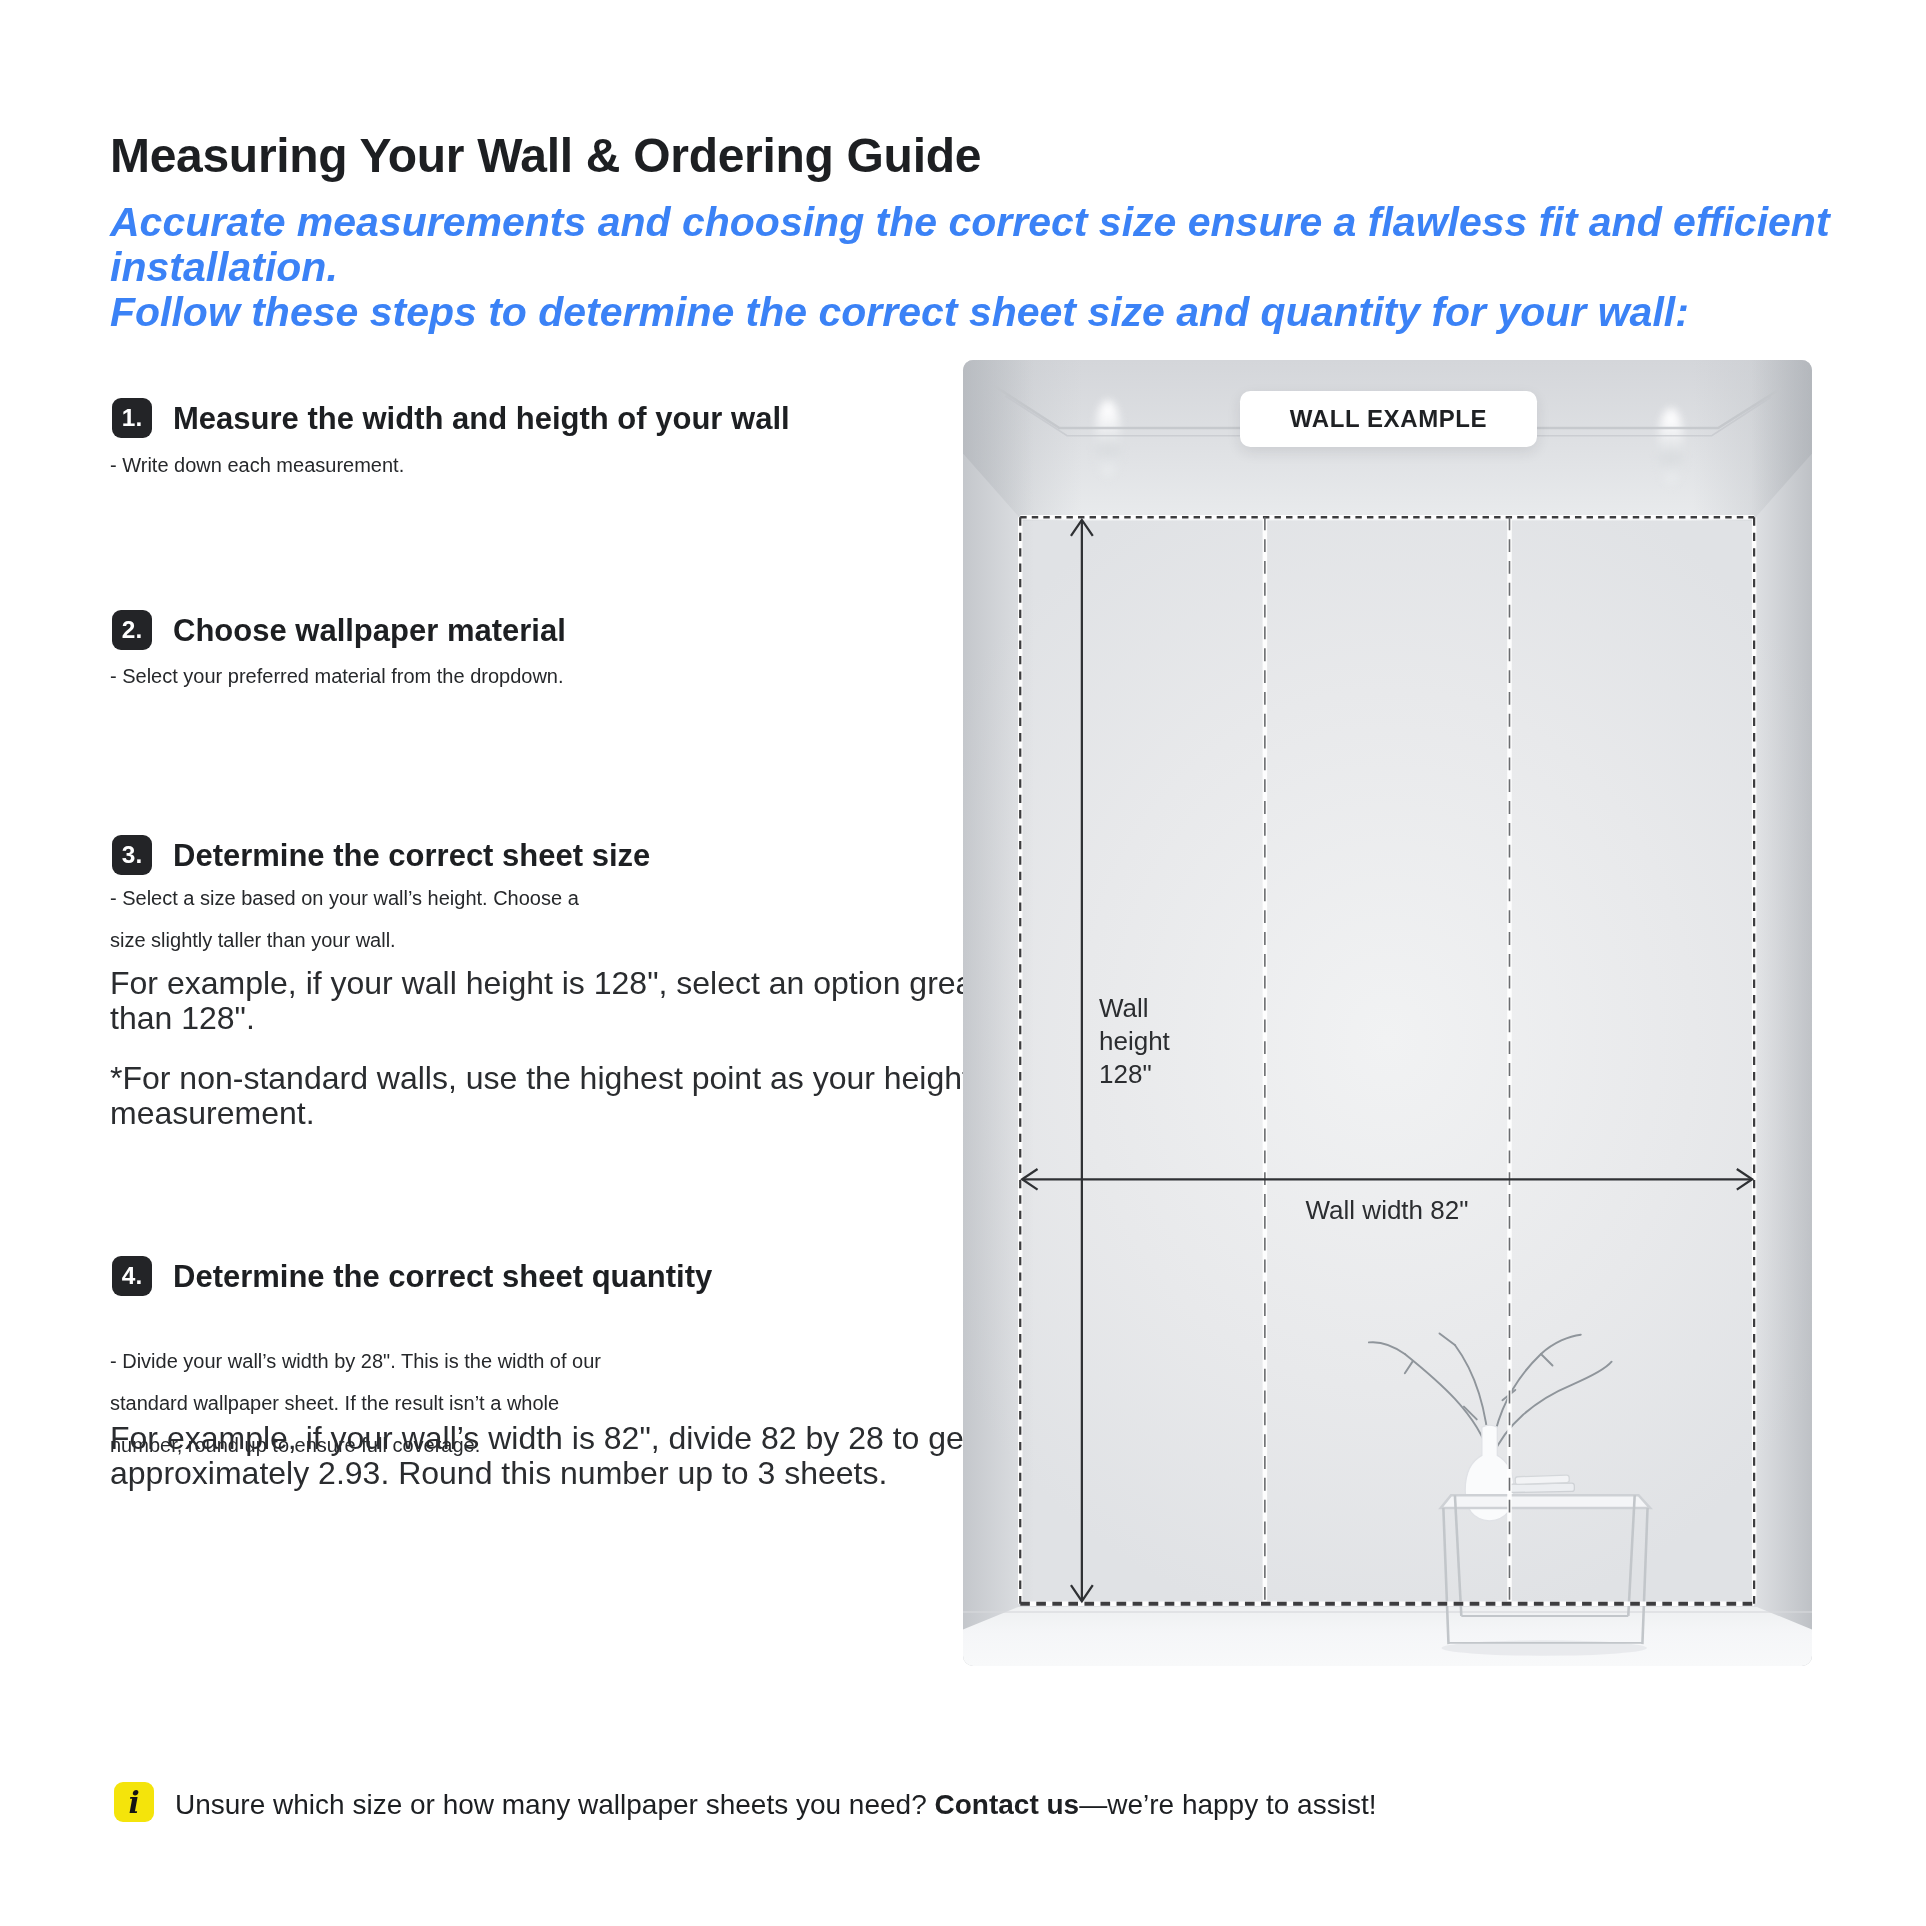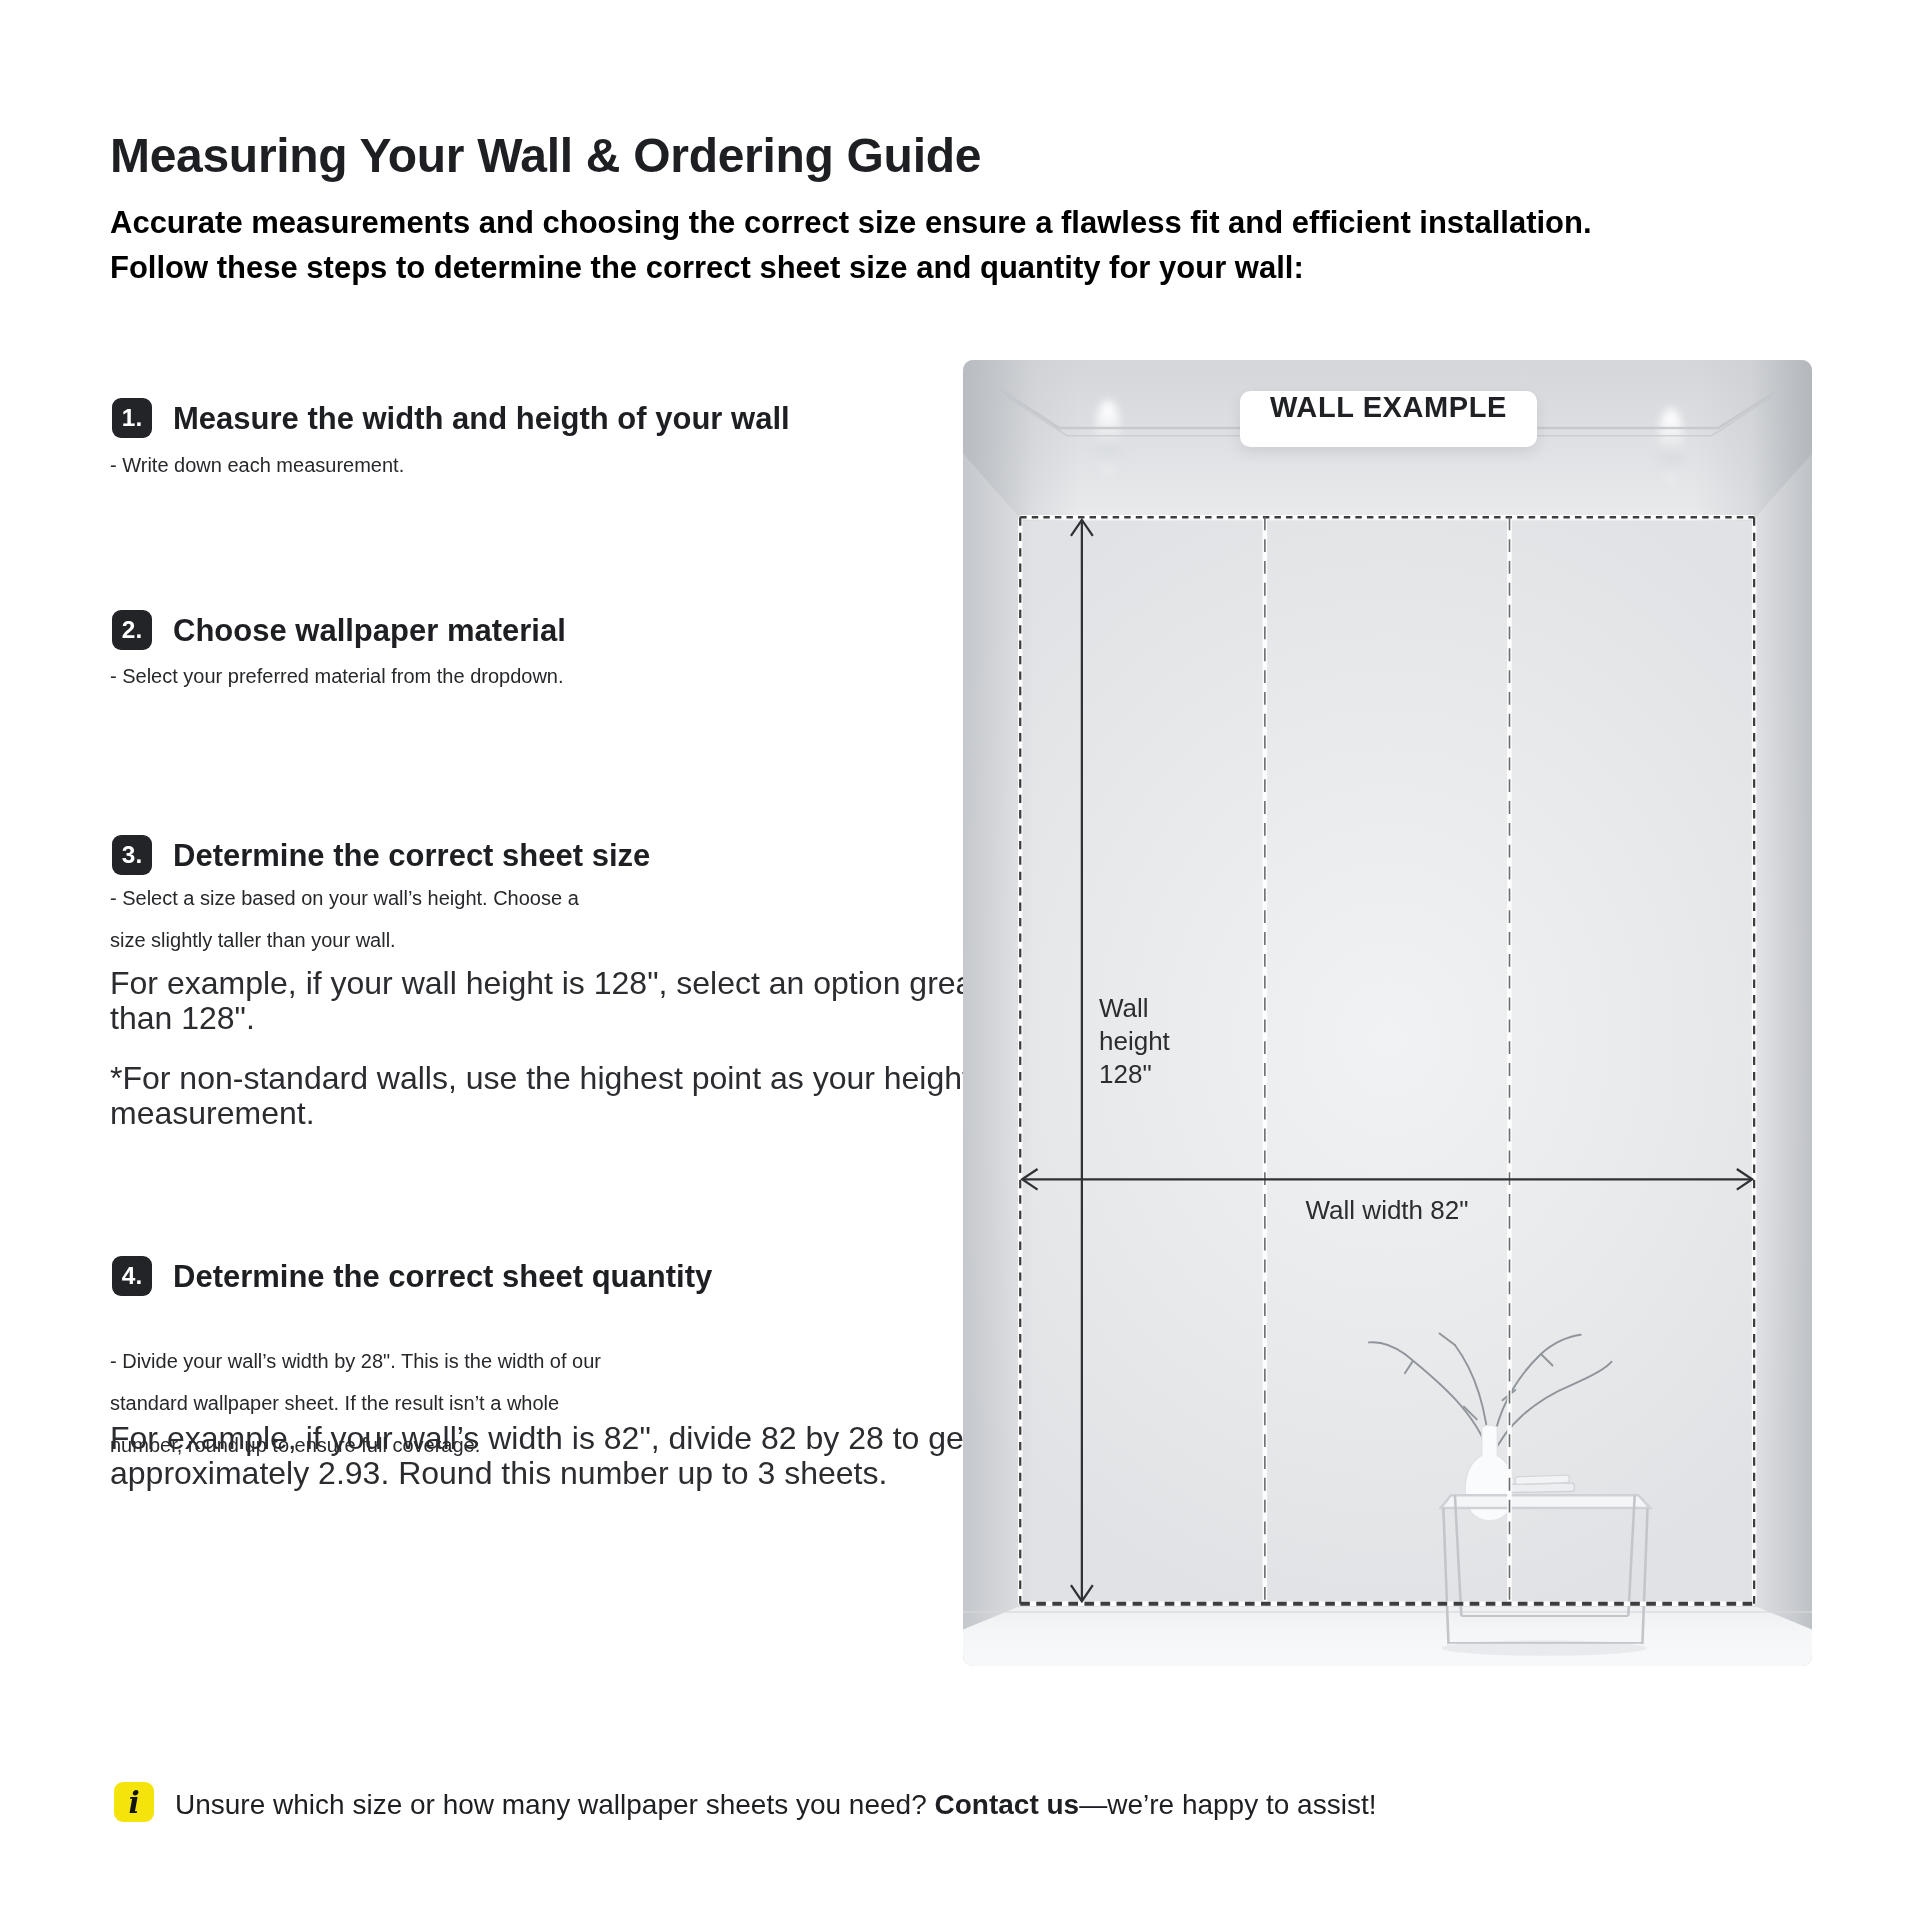--- a/index.html
+++ b/index.html
@@ -2,22 +2,22 @@
 <html style="font-size:10.3px"><head>
 <meta charset="utf-8">
 <style>
   html,body{margin:0;padding:0;background:#ffffff;}
   .canvas{position:relative;width:1926px;height:1852px;background:#ffffff;overflow:hidden;
           font-family:"Liberation Sans", sans-serif;color:#212326;border-radius:16px;}
 
   
   .page-title{position:absolute;left:110px;top:96px;font-size:48px;font-weight:700;
               letter-spacing:-0.3px;color:#1d1f22;white-space:pre-line;}
-  .intro{position:absolute;left:110px;top:200px;font-size:31px;font-weight:700;
-         line-height:45px;color:#000000;white-space:pre-line;}
+  .intro{position:absolute;left:110px;top:200px;font-size:41px;font-weight:700;
+         line-height:45px;color:#3b82f6;white-space:pre-line;font-style:italic;}
 
   .badge{position:absolute;left:112px;width:40px;height:40px;background:#232427;
          border-radius:9px;color:#ffffff;font-weight:700;font-size:24.4px;
          display:flex;align-items:center;justify-content:center;}
   .step-heading{position:absolute;left:173px;height:40px;line-height:41px;
                 font-size:31px;font-weight:700;color:#1d1f22;white-space:nowrap;}
   .step-body{position:absolute;left:110px;font-size:20px;font-weight:400;
              line-height:42px;color:#26282b;white-space:pre-line;}
   .fine{position:absolute;left:110px;font-size:32px;font-weight:400;
         line-height:35px;color:#2a2c2f;white-space:pre-line;}
@@ -56,22 +56,22 @@
   .baseboard{position:absolute;left:0;top:1251px;width:100%;height:1.9px;background:#d7d9dc;opacity:.6;}
   .sconce{position:absolute;width:24.4px;height:76px;border-radius:50%/42%;
           background:linear-gradient(180deg,#fdfdfe 15%,#d8dbde 65%,#eceef0 100%);
           filter:blur(4.5px);}
   #sconce-left{left:133px;top:40px;}
   #sconce-right{left:696px;top:48px;}
   .overlay-svg{position:absolute;left:0;top:0;}
 
   .wall-card{position:absolute;left:277px;top:31px;width:297px;height:56px;background:#ffffff;
              border-radius:10.3px;box-shadow:0 5.1px 14px rgba(40,44,50,0.10);
-             display:flex;align-items:flex-start;justify-content:center;
-             font-size:29px;font-weight:700;letter-spacing:0.6px;color:#1f2124;}
+             display:flex;align-items:center;justify-content:center;
+             font-size:24px;font-weight:700;letter-spacing:0.6px;color:#1f2124;}
   .height-label{position:absolute;left:136px;top:632px;font-size:26px;line-height:33px;
                 color:#2b2d30;white-space:pre-line;}
   .width-label{position:absolute;left:57px;top:835px;width:734px;text-align:center;
                font-size:26px;color:#2b2d30;}
 </style>
 </head>
 <body>
 
 <div class="canvas">
 

